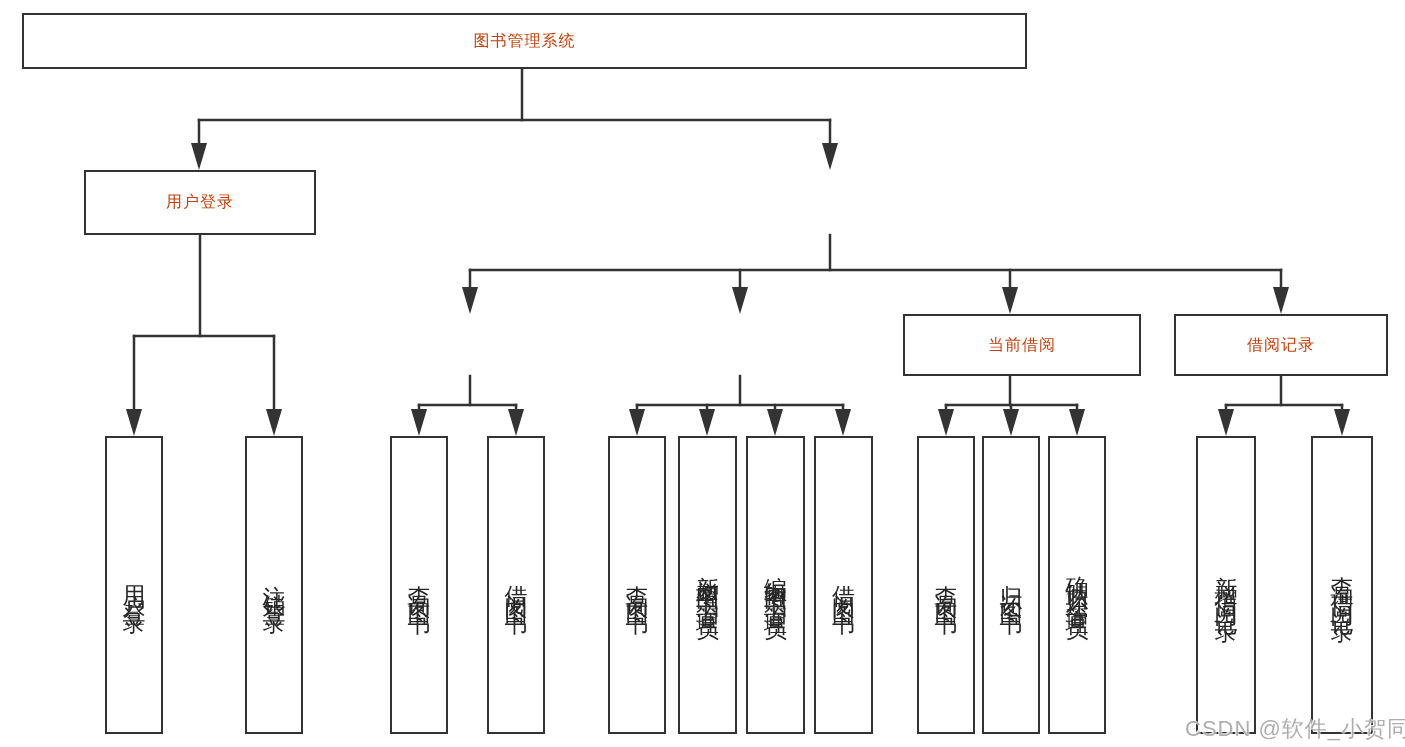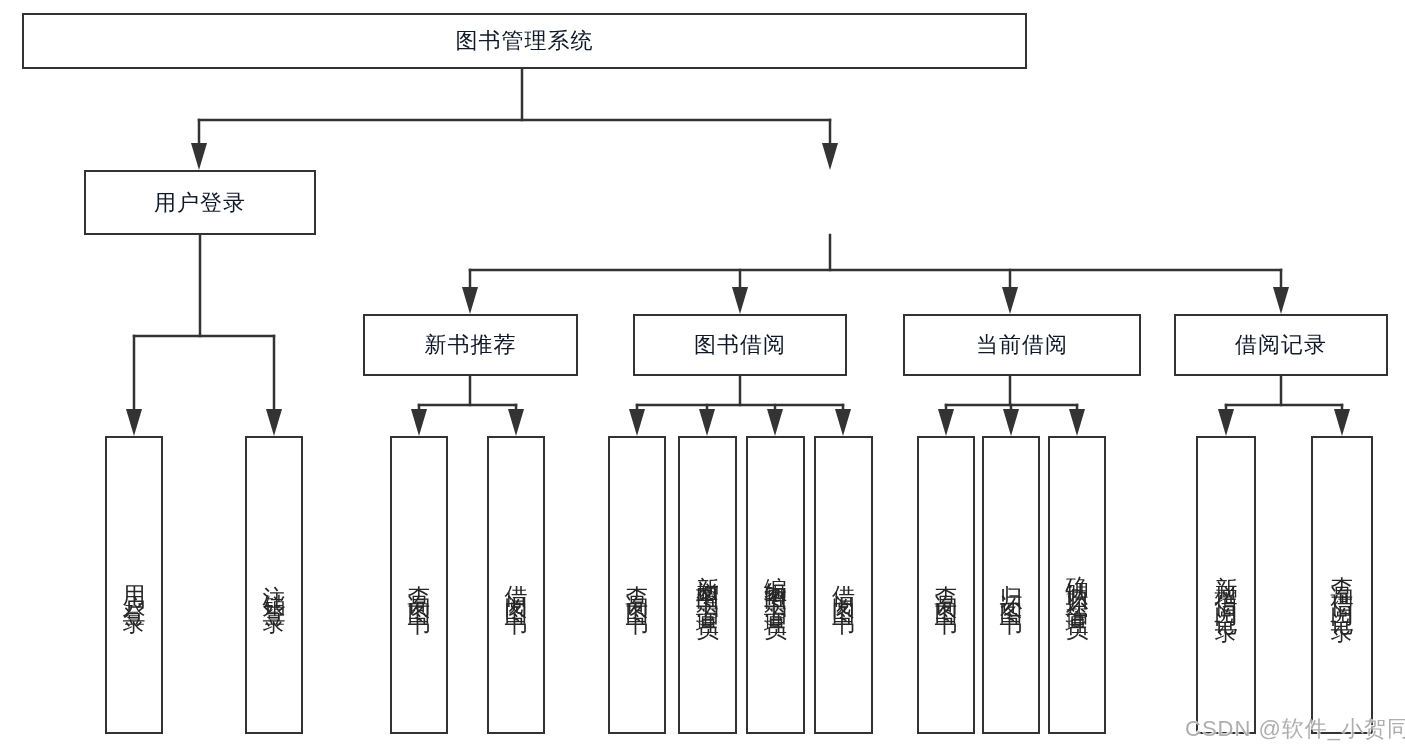--- a/index.html
+++ b/index.html
@@ -9,21 +9,21 @@
     overflow:hidden;
   }
   svg.wires { position:absolute; left:0; top:0; }
   .node {
     position:absolute; box-sizing:border-box;
     border:2.5px solid #333333; background:#ffffff;
     display:flex; align-items:center; justify-content:center;
   }
   .node.root { border-width:2px; }
   .h span {
-    font-size:22px; letter-spacing:1px; color:#0f172a; white-space:nowrap;
+    font-size:16px; letter-spacing:1px; color:#c2410c; white-space:nowrap;
   }
   .v span {
     writing-mode:vertical-rl; text-orientation:mixed;
     font-size:23px; letter-spacing:9px; line-height:1; color:#262626;
   }
   .v.tight span { letter-spacing:6px; }
   .watermark {
     position:absolute; left:1185px; top:714px;
     font-size:22px; letter-spacing:1px; white-space:nowrap;
     color:#aeaeae;
@@ -101,26 +101,20 @@
   </svg>
 
   <div class="node h root" style="left:22px;top:13px;width:1005px;height:56px">
     <span>图书管理系统</span>
   </div>
 
   <div class="node h" style="left:84px;top:170px;width:232px;height:65px">
     <span>用户登录</span>
   </div>
 
-  <div class="node h" style="left:363px;top:314px;width:215px;height:62px">
-    <span>新书推荐</span>
-  </div>
-  <div class="node h" style="left:633px;top:314px;width:214px;height:62px">
-    <span>图书借阅</span>
-  </div>
   <div class="node h" style="left:903px;top:314px;width:238px;height:62px">
     <span>当前借阅</span>
   </div>
   <div class="node h" style="left:1174px;top:314px;width:214px;height:62px">
     <span>借阅记录</span>
   </div>
 
   <div class="node v" style="left:105px;top:436px;width:58px;height:298px">
     <span>用户登录</span>
   </div>

